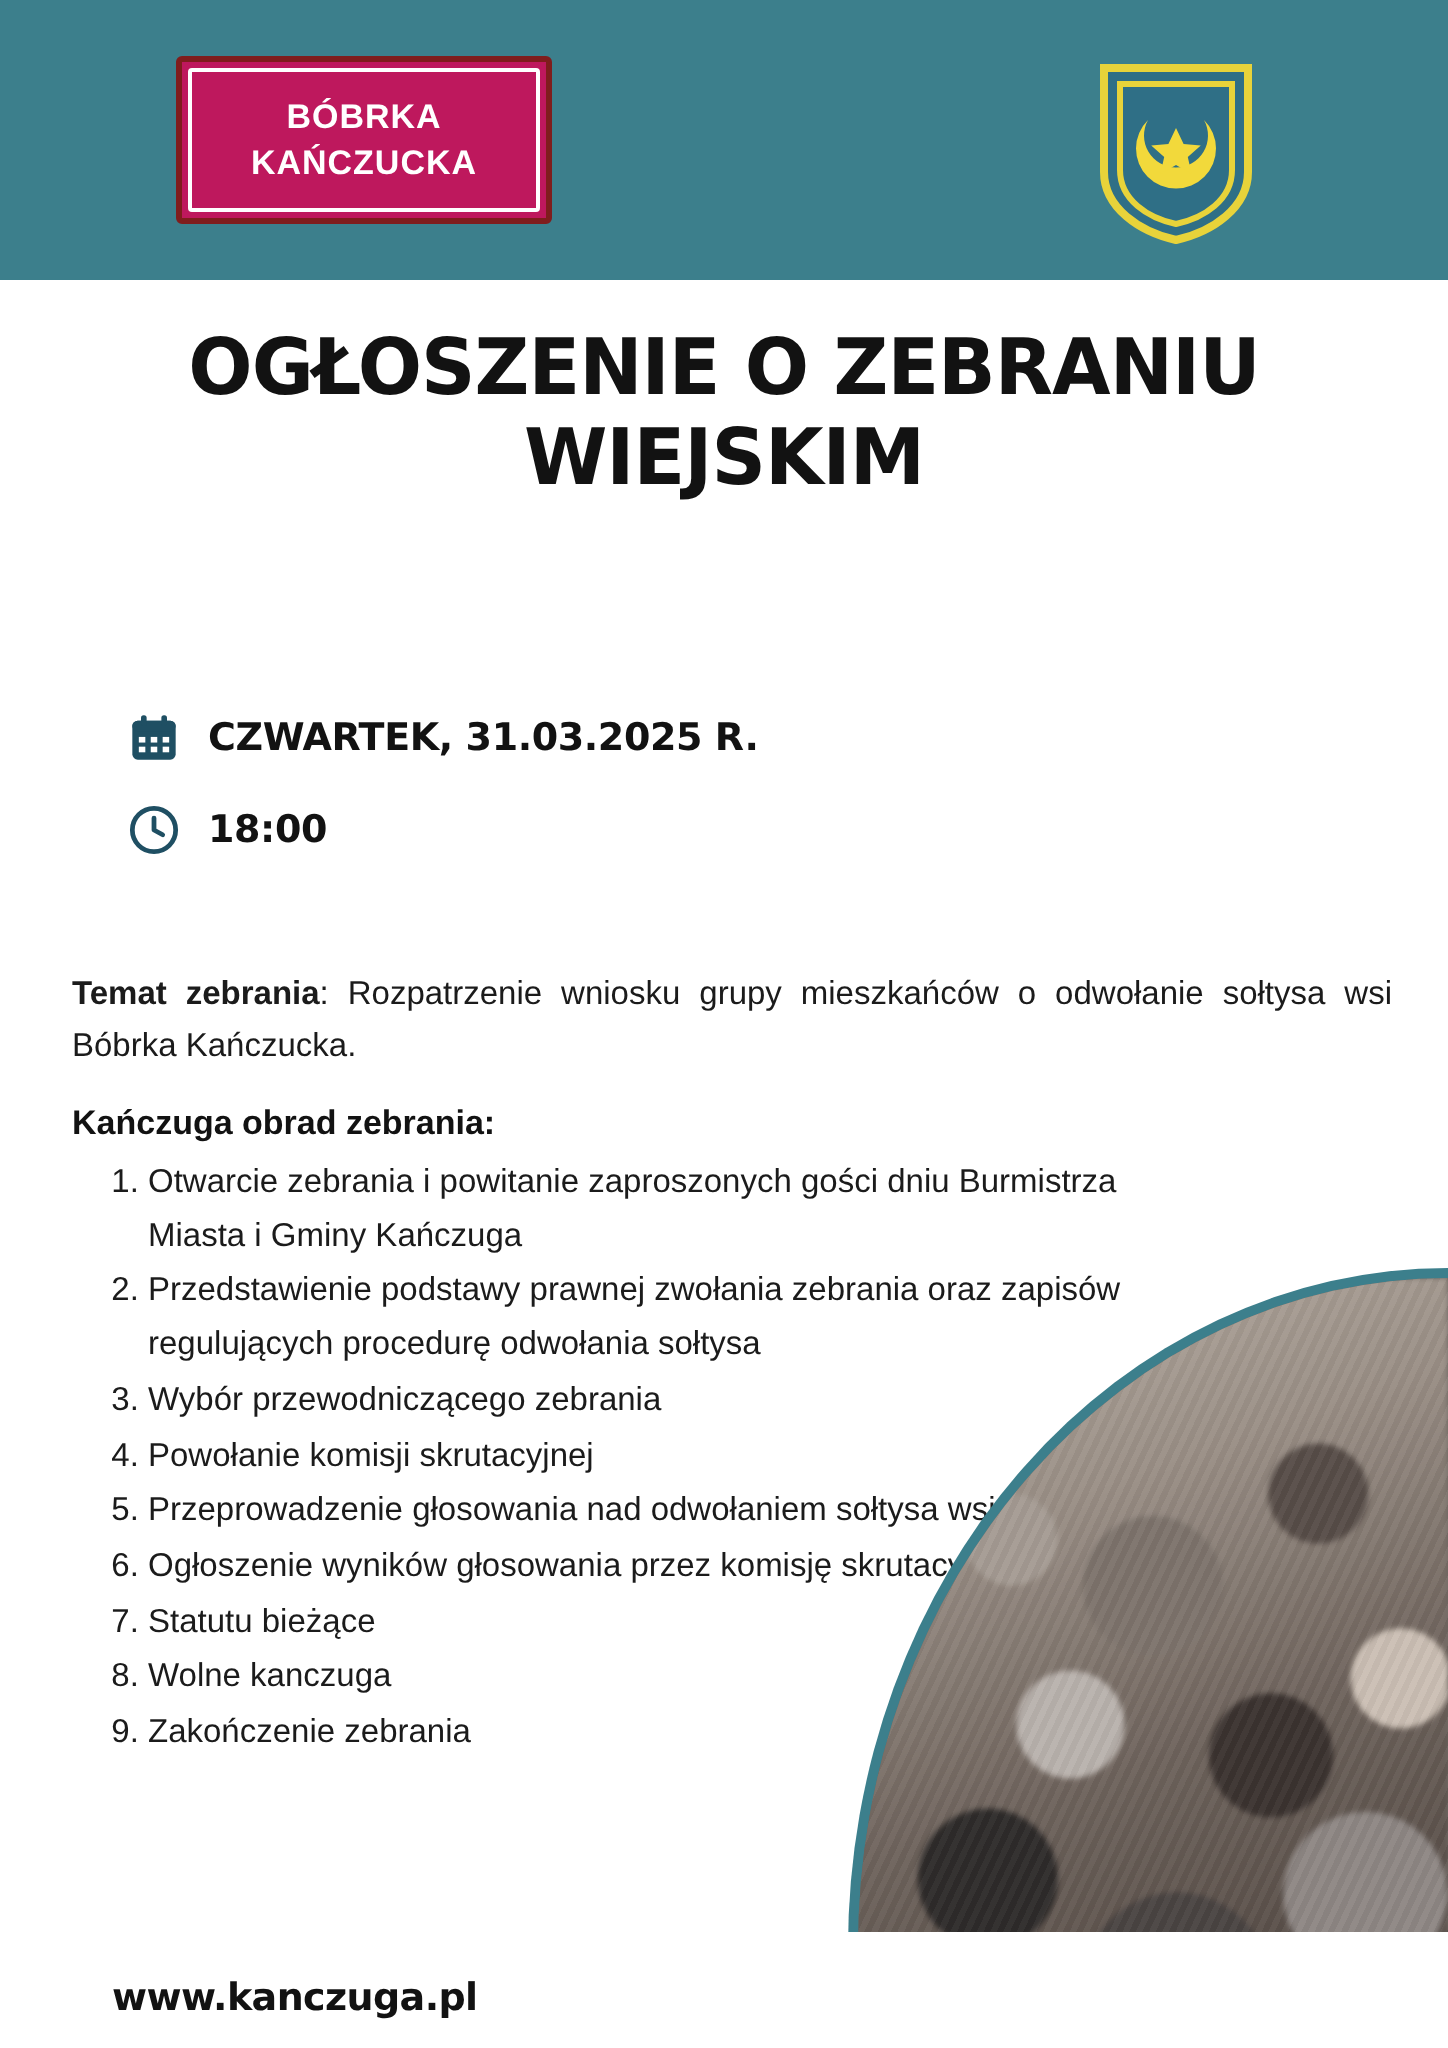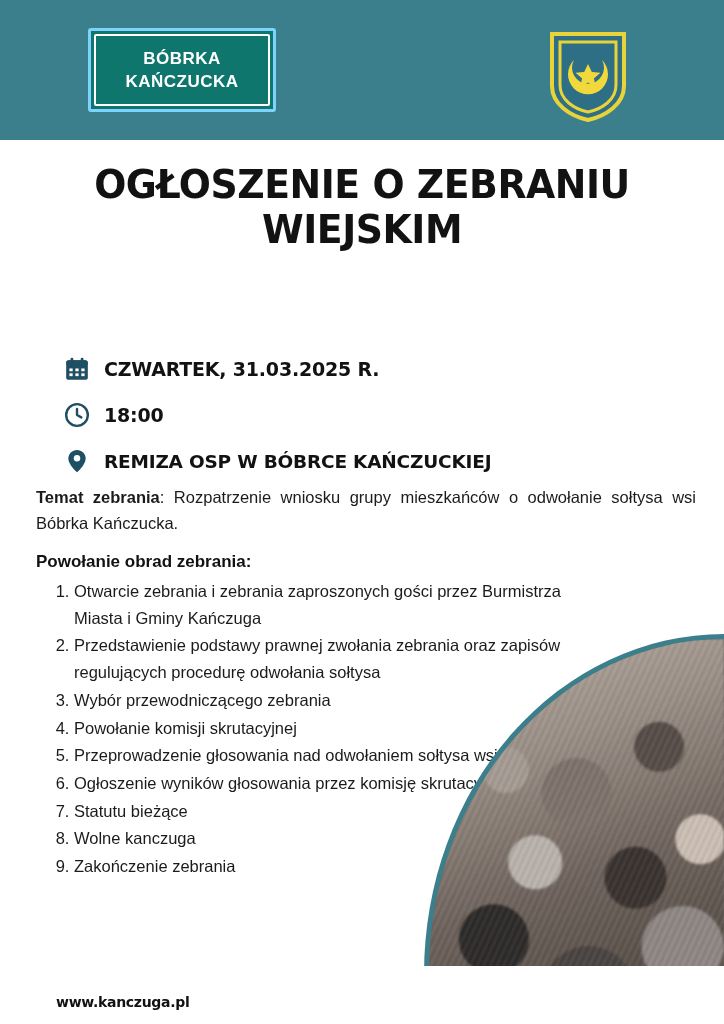--- a/index.html
+++ b/index.html
@@ -32,22 +32,22 @@
     height: 140px;
     background: #3c7f8c;
   }
 
   .road-sign {
     position: absolute;
     top: 28px;
     left: 88px;
     width: 188px;
     height: 84px;
-    background: #0f766e;
-    border: 3px solid #7dd3fc;
+    background: #be185d;
+    border: 3px solid #7f1d1d;
     border-radius: 3px;
     display: flex;
     flex-direction: column;
     align-items: center;
     justify-content: center;
   }
   .road-sign .inner {
     width: 176px;
     height: 72px;
     border: 2px solid #ffffff;
@@ -215,21 +215,21 @@
     width: 724px;
     height: 58px;
     background: #ffffff;
   }
   .footer-url {
     position: absolute;
     left: 56px;
     bottom: 14px;
     font-family: "DejaVu Sans", sans-serif;
     font-weight: 700;
-    font-size: 14px;
+    font-size: 19px;
     color: #121212;
     letter-spacing: -0.3px;
   }
 </style>
 </head>
 <body>
 
 <div class="poster">
 
   <div class="header-band">
@@ -279,40 +279,31 @@
     <div class="detail-row">
       <span class="detail-icon">
         <svg viewBox="0 0 24 24" width="26" height="26" aria-hidden="true">
           <circle cx="12" cy="12" r="10" fill="none" stroke="#1f4f63" stroke-width="2.2"></circle>
           <path d="M12 6.5 V12 L16 14.2" fill="none" stroke="#1f4f63" stroke-width="2.2" stroke-linecap="round" stroke-linejoin="round"></path>
         </svg>
       </span>
       <span class="detail-text">18:00</span>
     </div>
 
-    <div class="detail-row">
-      <span class="detail-icon">
-        <svg viewBox="0 0 24 24" width="26" height="26" aria-hidden="true">
-          <path d="M12 1.8 C7.6 1.8 4 5.3 4 9.6 C4 15.4 12 22.4 12 22.4 C12 22.4 20 15.4 20 9.6 C20 5.3 16.4 1.8 12 1.8 Z" fill="#1f4f63"></path>
-          <circle cx="12" cy="9.4" r="3" fill="#ffffff"></circle>
-        </svg>
-      </span>
-      <span class="detail-text small">REMIZA OSP W BÓBRCE KAŃCZUCKIEJ</span>
-    </div>
 
   </div>
 
   <div class="topic">
     <b>Temat zebrania</b><span>: Rozpatrzenie wniosku grupy mieszkańców o odwołanie sołtysa wsi Bóbrka Kańczucka.</span>
   </div>
 
-  <div class="agenda-heading">Powołanie obrad zebrania:</div>
+  <div class="agenda-heading">Kańczuga obrad zebrania:</div>
   <div class="agenda-list">
     <ol>
-      <li>Otwarcie zebrania i zebrania zaproszonych gości przez Burmistrza Miasta i Gminy Kańczuga</li>
+      <li>Otwarcie zebrania i powitanie zaproszonych gości dniu Burmistrza Miasta i Gminy Kańczuga</li>
       <li>Przedstawienie podstawy prawnej zwołania zebrania oraz zapisów regulujących procedurę odwołania sołtysa</li>
       <li>Wybór przewodniczącego zebrania</li>
       <li>Powołanie komisji skrutacyjnej</li>
       <li>Przeprowadzenie głosowania nad odwołaniem sołtysa wsi</li>
       <li>Ogłoszenie wyników głosowania przez komisję skrutacyjną</li>
       <li>Statutu bieżące</li>
       <li>Wolne kanczuga</li>
       <li>Zakończenie zebrania</li>
     </ol>
   </div>

